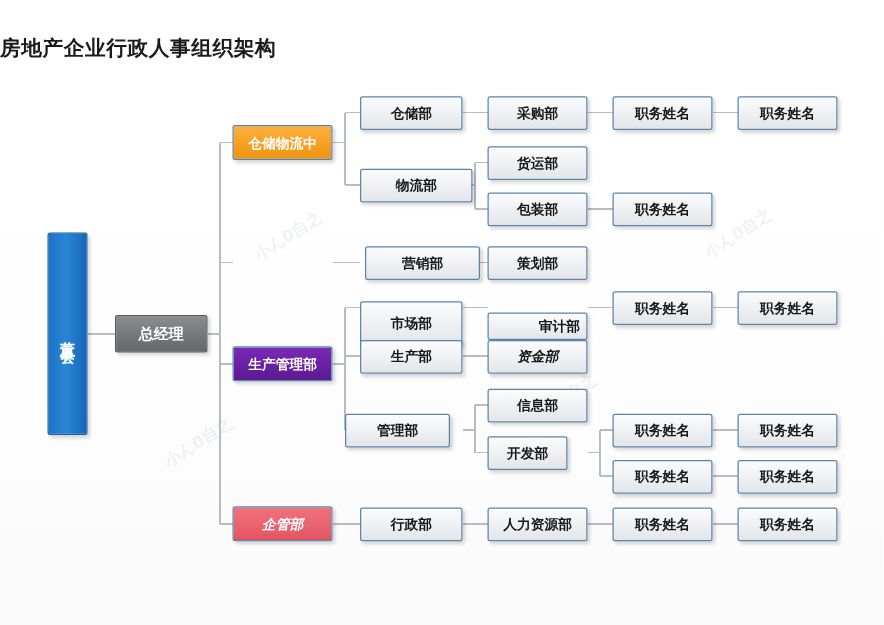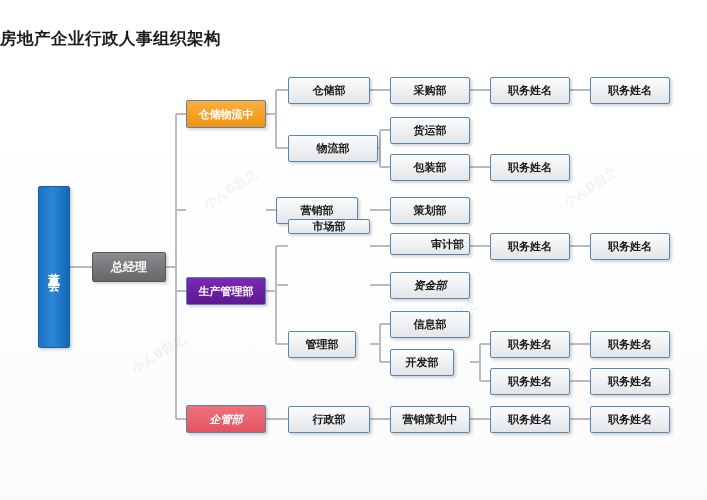--- a/index.html
+++ b/index.html
@@ -203,59 +203,62 @@
   <div class="node center-red" style="left:186px; top:405px; width:80px; height:28px;">
     <span>企管部</span>
   </div>
 
   <div class="node plain" style="left:288px; top:77px; width:82px; height:27px;">
     <span>仓储部</span>
   </div>
   <div class="node plain" style="left:288px; top:135px; width:90px; height:27px;">
     <span>物流部</span>
   </div>
-  <div class="node plain" style="left:276px; top:197px; width:82px; height:27px;">
+  <div class="node plain" style="left:292px; top:197px; width:92px; height:27px;">
     <span>营销部</span>
   </div>
-  <div class="node plain" style="left:288px; top:219px; width:82px; height:15px;">
+  <div class="node plain" style="left:288px; top:241px; width:82px; height:35px;">
     <span>市场部</span>
   </div>
-  <div class="node plain" style="left:288px; top:331px; width:68px; height:27px;">
+  <div class="node plain" style="left:288px; top:272px; width:82px; height:27px;">
+    <span>生产部</span>
+  </div>
+  <div class="node plain" style="left:276px; top:331px; width:84px; height:27px;">
     <span>管理部</span>
   </div>
   <div class="node plain" style="left:390px; top:77px; width:80px; height:27px;">
     <span>采购部</span>
   </div>
 
   <div class="node plain" style="left:288px; top:406px; width:82px; height:27px;">
     <span>行政部</span>
   </div>
   <div class="node plain" style="left:390px; top:117px; width:80px; height:27px;">
     <span>货运部</span>
   </div>
   <div class="node plain" style="left:390px; top:154px; width:80px; height:27px;">
     <span>包装部</span>
   </div>
   <div class="node plain" style="left:390px; top:197px; width:80px; height:27px;">
     <span>策划部</span>
   </div>
-  <div class="node plain" style="left:390px; top:233px; width:80px; height:22px;padding-left:35px;">
+  <div class="node plain" style="left:390px; top:250px; width:80px; height:22px;padding-left:35px;">
     <span>审计部</span>
   </div>
   <div class="node plain" style="left:390px; top:272px; width:80px; height:27px;font-style:italic;">
     <span>资金部</span>
   </div>
   <div class="node plain" style="left:390px; top:311px; width:80px; height:27px;">
     <span>信息部</span>
   </div>
   <div class="node plain" style="left:390px; top:349px; width:64px; height:27px;">
     <span>开发部</span>
   </div>
   <div class="node plain" style="left:390px; top:406px; width:80px; height:27px;">
-    <span>营销策划中</span>
+    <span>人力资源部</span>
   </div>
 
   <div class="node plain" style="left:490px; top:77px; width:80px; height:27px;">
     <span>职务姓名</span>
   </div>
   <div class="node plain" style="left:490px; top:154px; width:80px; height:27px;">
     <span>职务姓名</span>
   </div>
   <div class="node plain" style="left:490px; top:233px; width:80px; height:27px;">
     <span>职务姓名</span>

